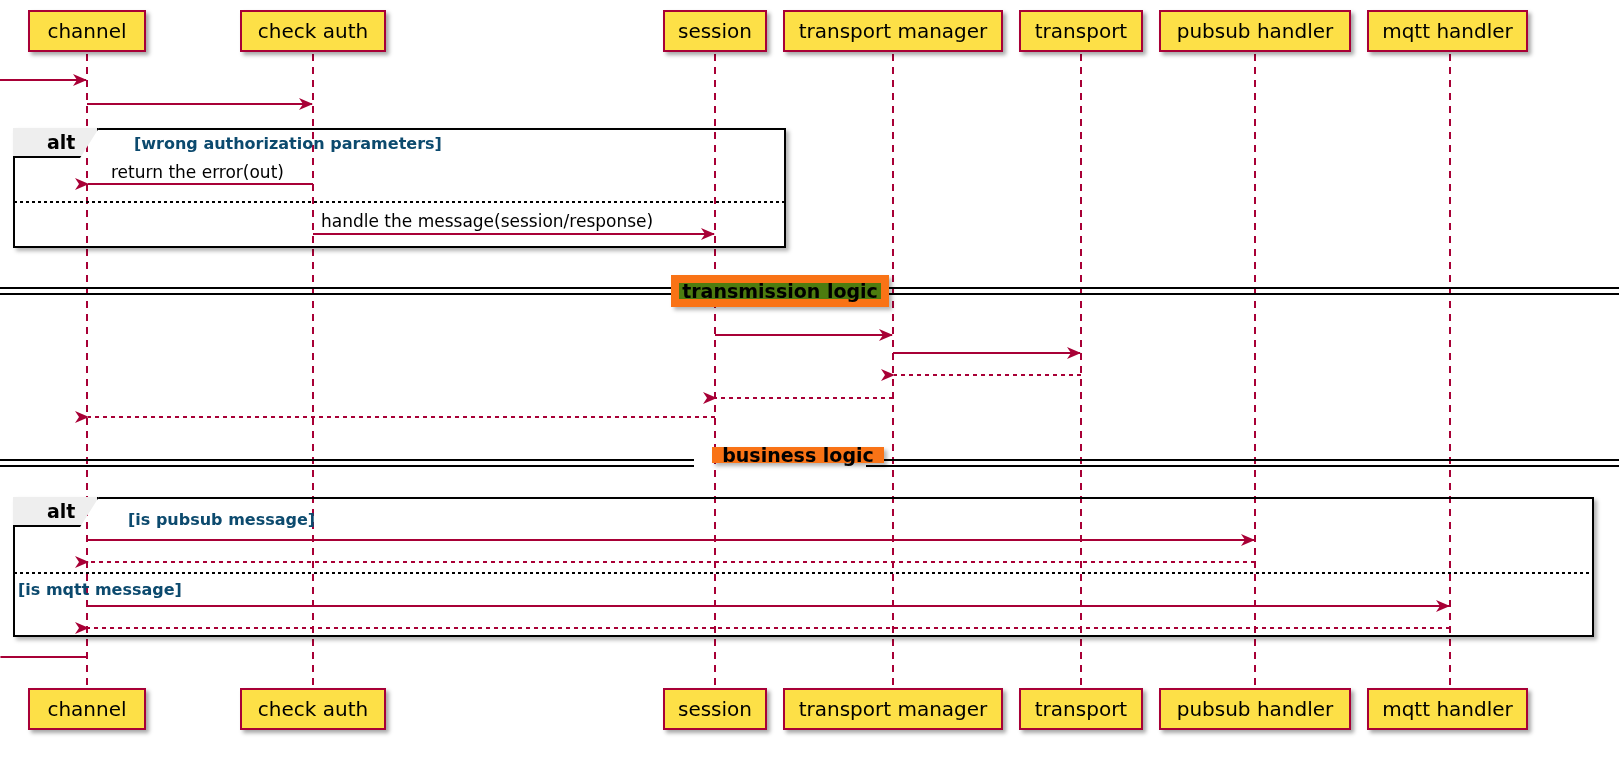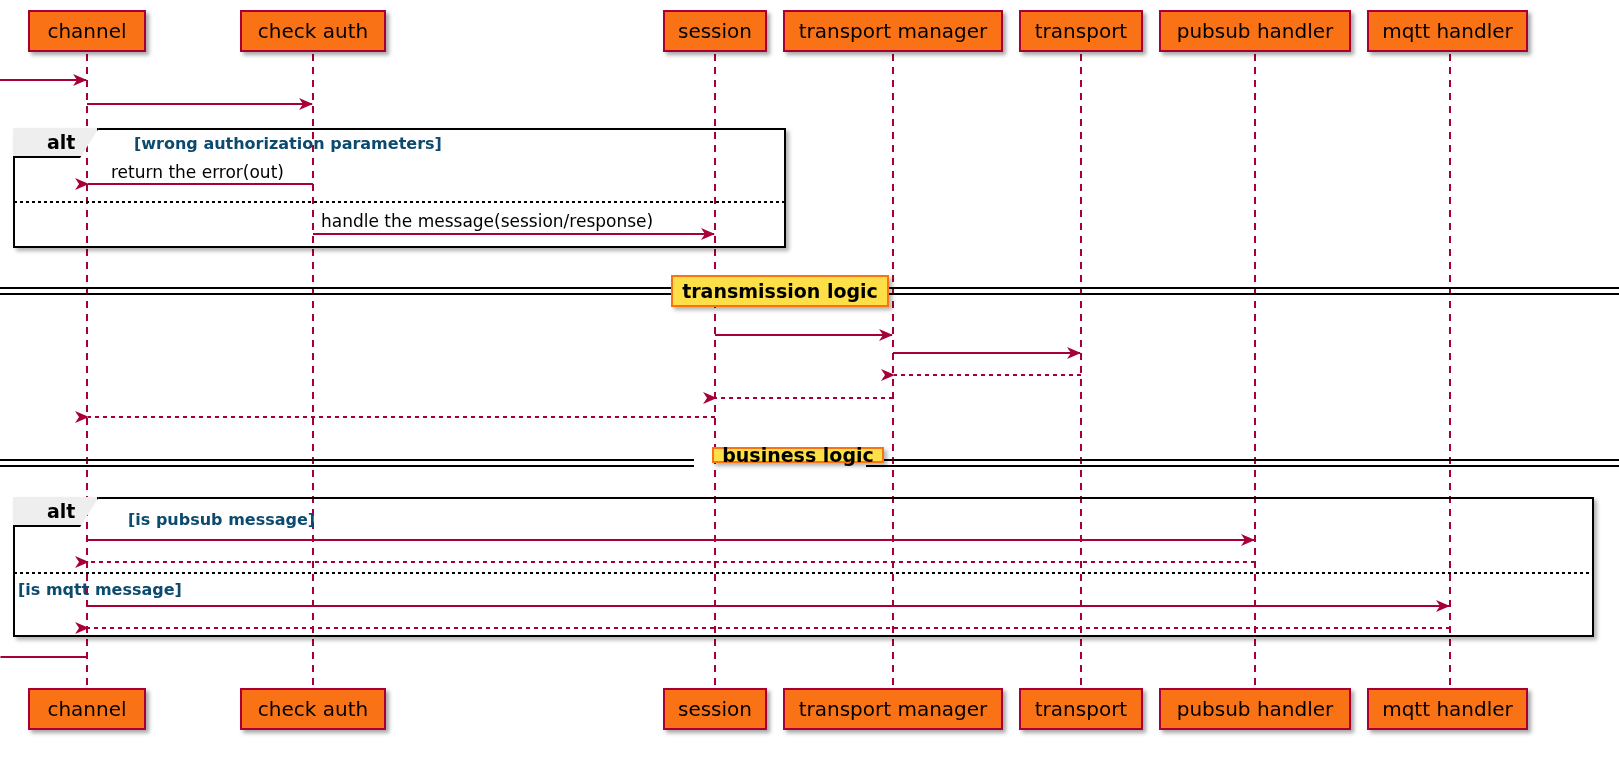--- a/index.html
+++ b/index.html
@@ -21,21 +21,21 @@
     position: absolute;
     left: 0;
     top: 0;
     width: 1619px;
     height: 774px;
     display: block;
   }
   .participant-box {
     position: absolute;
     box-sizing: border-box;
-    background: #f97316;
+    background: #fde047;
     border: 2px solid #A80036;
     color: #000000;
     font-size: 20px;
     line-height: 1;
     display: flex;
     align-items: center;
     justify-content: center;
     white-space: nowrap;
     box-shadow: 3px 3px 4px rgba(0,0,0,0.35);
     font-family: "DejaVu Sans", sans-serif;
@@ -73,22 +73,22 @@
   .msg-label {
     position: absolute;
     font-size: 17px;
     color: #000000;
     white-space: nowrap;
     font-family: "DejaVu Sans", sans-serif;
   }
   .divider-box {
     position: absolute;
     box-sizing: border-box;
-    background: #fde047;
-    border: 2px solid #f97316;
+    background: #4d7c0f;
+    border: 8px solid #f97316;
     font-size: 19px;
     font-weight: bold;
     color: #000000;
     display: flex;
     align-items: center;
     justify-content: center;
     white-space: nowrap;
     box-shadow: 3px 3px 4px rgba(0,0,0,0.30);
     font-family: "DejaVu Sans", sans-serif;
   }

